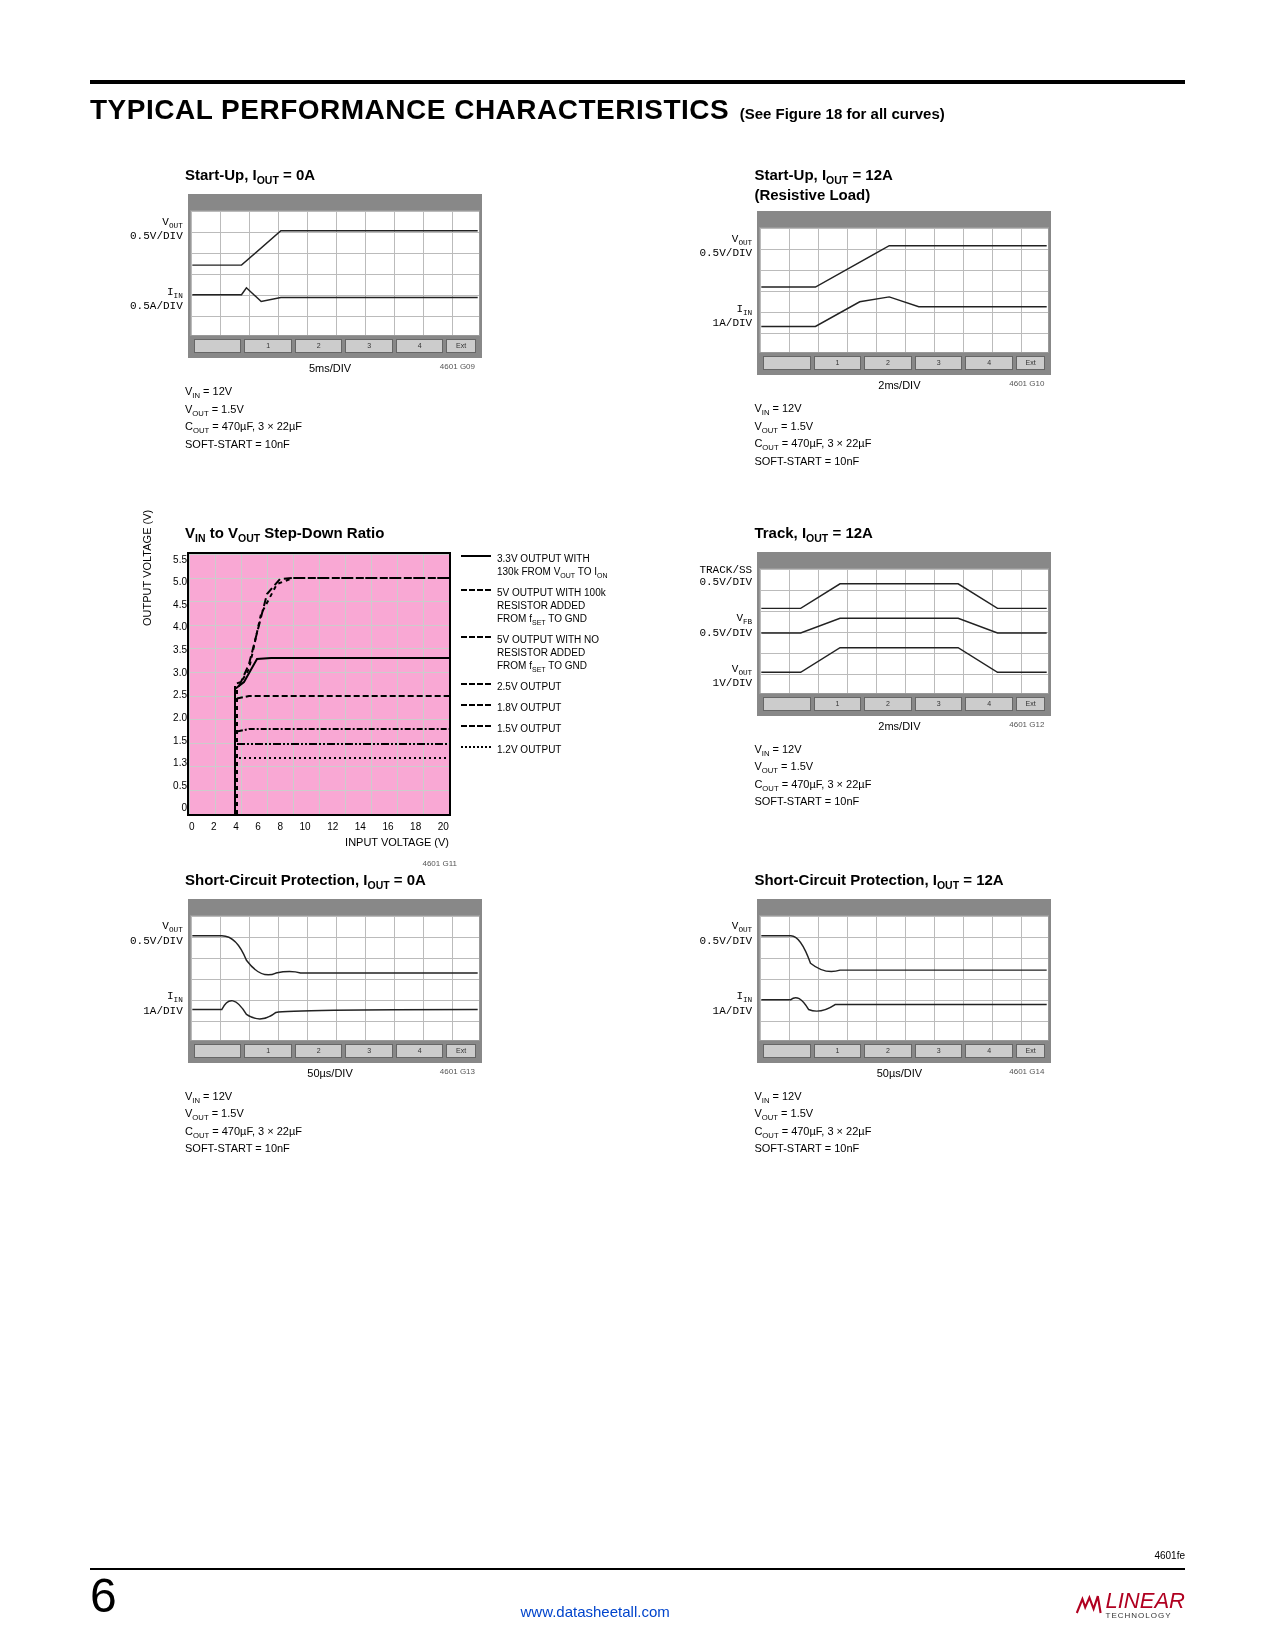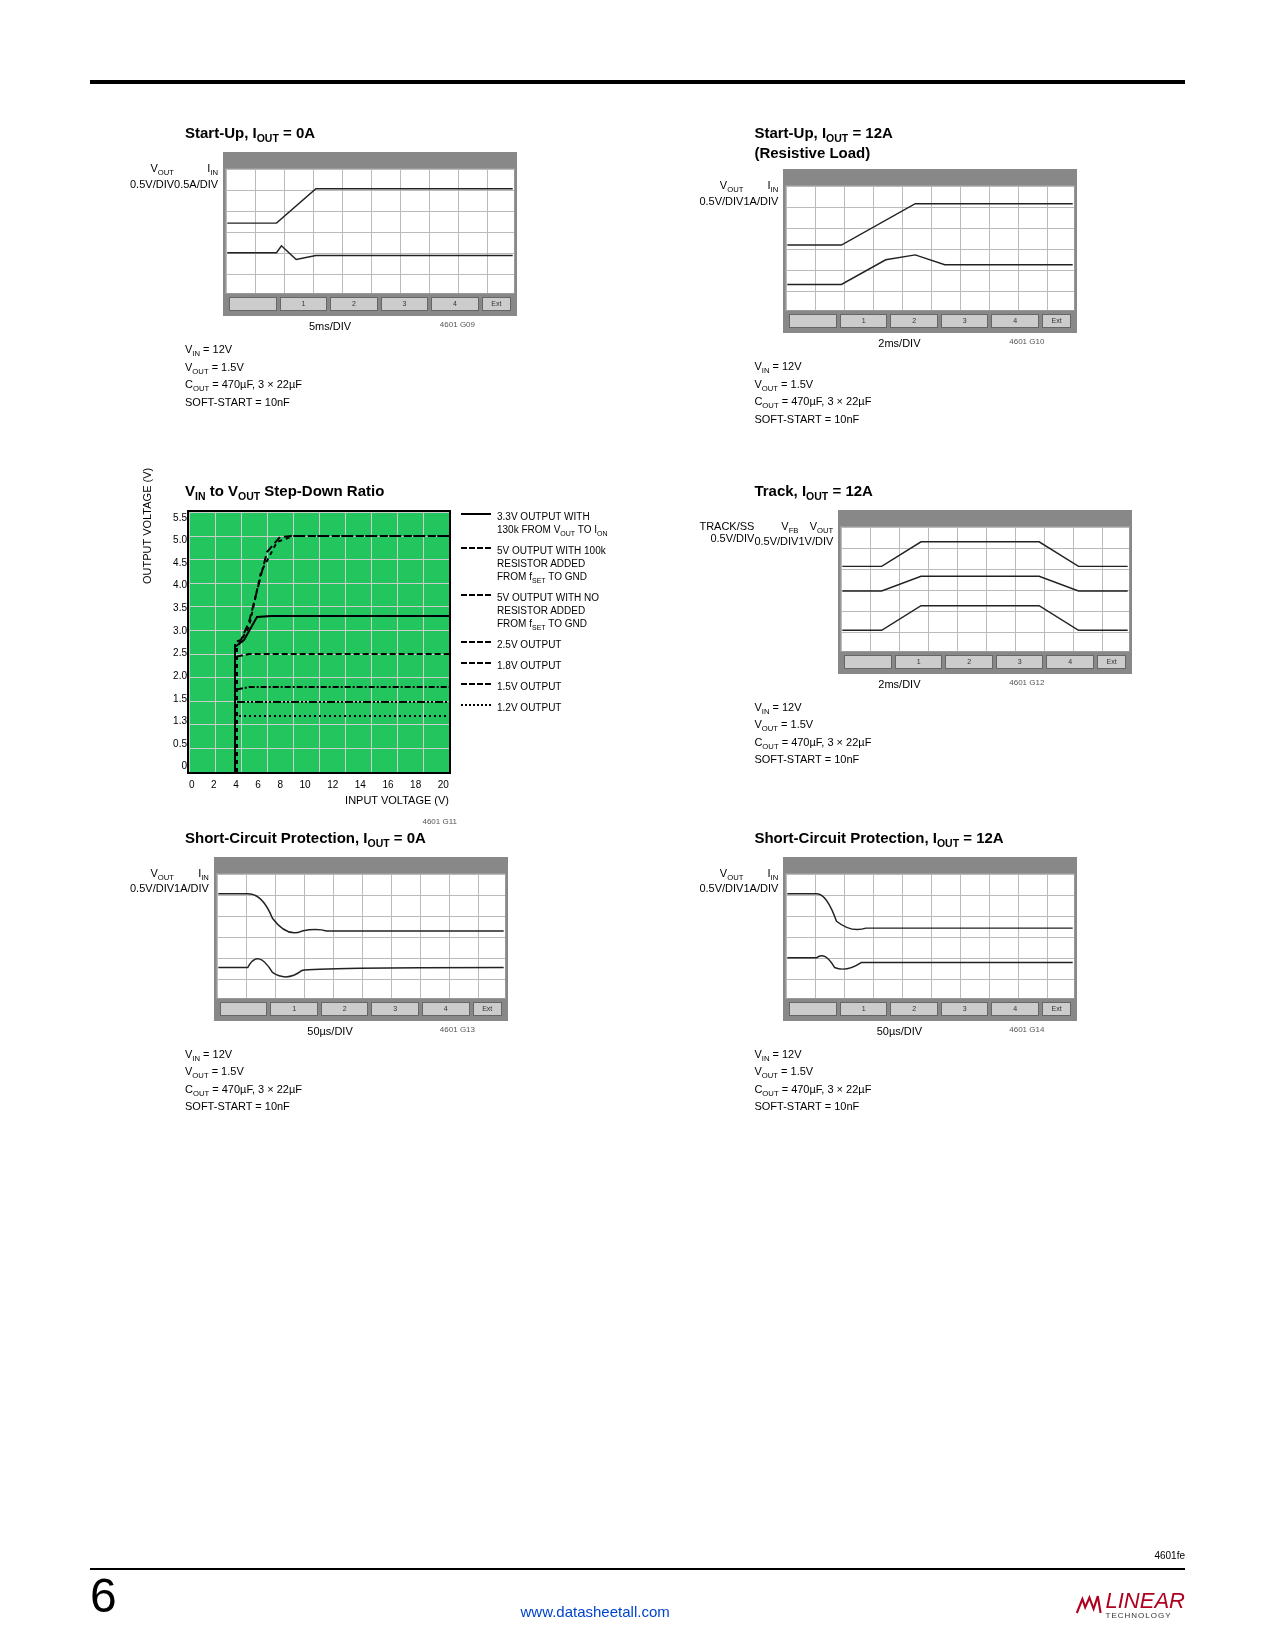--- a/index.html
+++ b/index.html
@@ -5,41 +5,41 @@
 body { margin:0; padding:0; background:#fff; font-family:Arial,Helvetica,sans-serif; color:#000; }
 .page { width:1275px; height:1650px; position:relative; box-sizing:border-box; padding:80px 90px 40px 90px; }
 .part-no { font-size:28px; letter-spacing:1px; margin-bottom:4px; }
 .rule-top { border-top:4px solid #000; margin-bottom:2px; }
 .section-title { font-family:Arial Black,Arial,sans-serif; font-weight:900; font-size:28px; letter-spacing:0.5px; display:inline; }
 .section-note { font-size:15px; font-weight:bold; display:inline; margin-left:6px; }
 .grid { display:flex; flex-wrap:wrap; justify-content:space-between; margin-top:40px; }
 .cell { width:48%; margin-bottom:55px; display:flex; flex-direction:column; align-items:flex-start; padding-left:40px; box-sizing:border-box; }
 .chart-title { font-size:15px; font-weight:bold; margin-bottom:8px; margin-left:55px; }
 .scope-wrap { display:flex; align-items:flex-start; }
-.ylabels { display:flex; flex-direction:row; justify-content:space-around; font-size:11px; text-align:right; padding-right:5px; height:140px; line-height:1.1; }
+.ylabels { display:flex; flex-direction:column; justify-content:space-around; font-size:11px; text-align:right; padding-right:5px; height:140px; line-height:1.1;font-family:Liberation Mono, monospace; }
 .ylabels div { margin:10px 0; }
 .scope { position:relative; width:290px; height:160px; border:2px solid #888; background:#f4f4f4; }
 .scope-grid { position:absolute; top:14px; left:0; right:0; bottom:20px; background:
   repeating-linear-gradient(to right, #bbb 0, #bbb 1px, transparent 1px, transparent 29px),
   repeating-linear-gradient(to bottom, #bbb 0, #bbb 1px, transparent 1px, transparent 21px),
   #fff;
   border:1px solid #999;
 }
 .scope-top, .scope-bot { position:absolute; left:0; right:0; height:14px; background:#888; }
 .scope-top { top:0; }
 .scope-bot { bottom:0; height:20px; display:flex; align-items:center; gap:3px; padding:0 4px; box-sizing:border-box; }
 .sbtn { background:#ccc; border:1px solid #666; flex:1; height:12px; font-size:7px; text-align:center; line-height:12px; color:#333; }
 .xaxis { font-size:11px; margin-top:4px; text-align:center; width:290px; margin-left:55px; position:relative; }
 .figid { position:absolute; right:0; font-size:8px; color:#555; }
 .conditions { font-size:11px; margin-top:10px; margin-left:55px; line-height:1.35; }
 .trace { position:absolute; stroke:#222; stroke-width:1.5; fill:none; }
 
 
 .linechart-wrap { display:flex; align-items:flex-start; }
-.linechart { position:relative; width:260px; height:260px; border:2px solid #000; background:#22c55e; margin-left:12px; }
+.linechart { position:relative; width:260px; height:260px; border:2px solid #000; background:#f9a8d4; margin-left:12px; }
 .lc-grid { position:absolute; inset:0; background:
   repeating-linear-gradient(to right, #ccc 0, #ccc 1px, transparent 1px, transparent 26px),
   repeating-linear-gradient(to bottom, #ccc 0, #ccc 1px, transparent 1px, transparent 23.6px);
 }
 .lc-ylabel { position:absolute; left:-48px; top:50%; transform:rotate(-90deg) translateX(50%); transform-origin:left top; font-size:11px; white-space:nowrap; }
 .lc-yticks { position:absolute; left:-30px; top:0; bottom:0; width:28px; font-size:10px; display:flex; flex-direction:column; justify-content:space-between; text-align:right; }
 .lc-xticks { position:absolute; left:0; right:0; bottom:-18px; font-size:10px; display:flex; justify-content:space-between; }
 .lc-xlabel { position:absolute; left:0; right:0; bottom:-34px; text-align:right; font-size:11px; }
 .legend { font-size:10px; margin-left:10px; line-height:1.3; width:150px; }
 .legend-item { display:flex; align-items:flex-start; margin-bottom:6px; }
@@ -59,20 +59,24 @@
 .logo-text { font-family:Arial Black,Arial; font-style:italic; font-size:22px; color:#b00020; line-height:0.9; }
 .logo-sub { font-size:8px; letter-spacing:1px; color:#333; }
 .docrev { position:absolute; right:0; top:-18px; font-size:10px; }
 sub { font-size:0.7em; }
 </style>
 </head>
 <body>
 
 <div class="page">
   <div class="rule-top"></div>
+  <div style="margin-top:10px;">
+    <span class="section-title">TYPICAL PERFORMANCE CHARACTERISTICS</span>
+    <span class="section-note">(See Figure 18 for all curves)</span>
+  </div>
 
   <div class="grid">
 
     <div class="cell">
       <div class="chart-title">Start-Up, I<sub>OUT</sub> = 0A</div>
       <div class="scope-wrap">
         <div class="ylabels">
           <div>V<sub>OUT</sub><br>0.5V/DIV</div>
           <div>I<sub>IN</sub><br>0.5A/DIV</div>
         </div>

